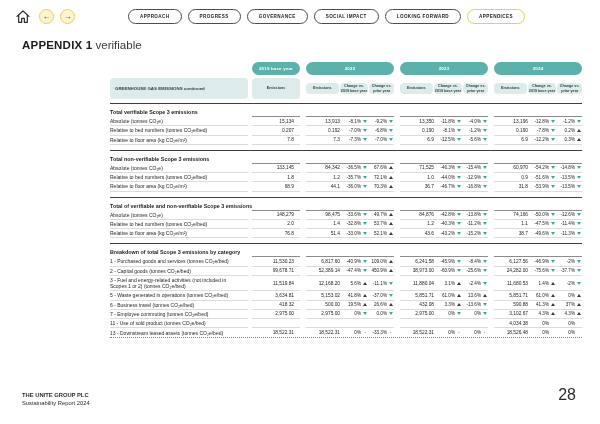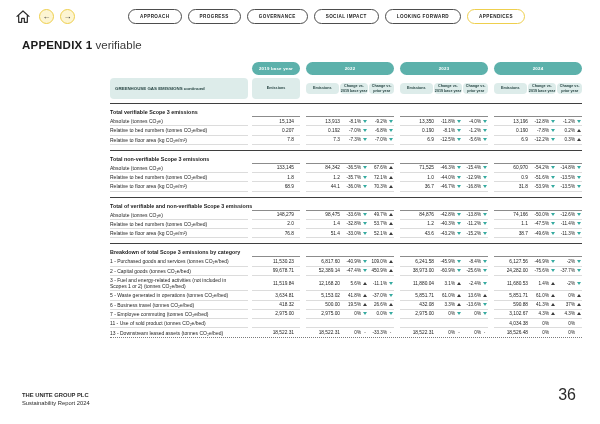--- a/index.html
+++ b/index.html
@@ -777,13 +777,13 @@
         <div class="v-c2">0%</div>
         <div class="v-t2"></div>
       </div>
     </div>
   </div>
 
 <div class="footer">
   <div class="co">THE UNITE GROUP PLC</div>
   <div>Sustainability Report 2024</div>
 </div>
-<div class="page-num">36</div>
+<div class="page-num">28</div>
 
 </body></html>

